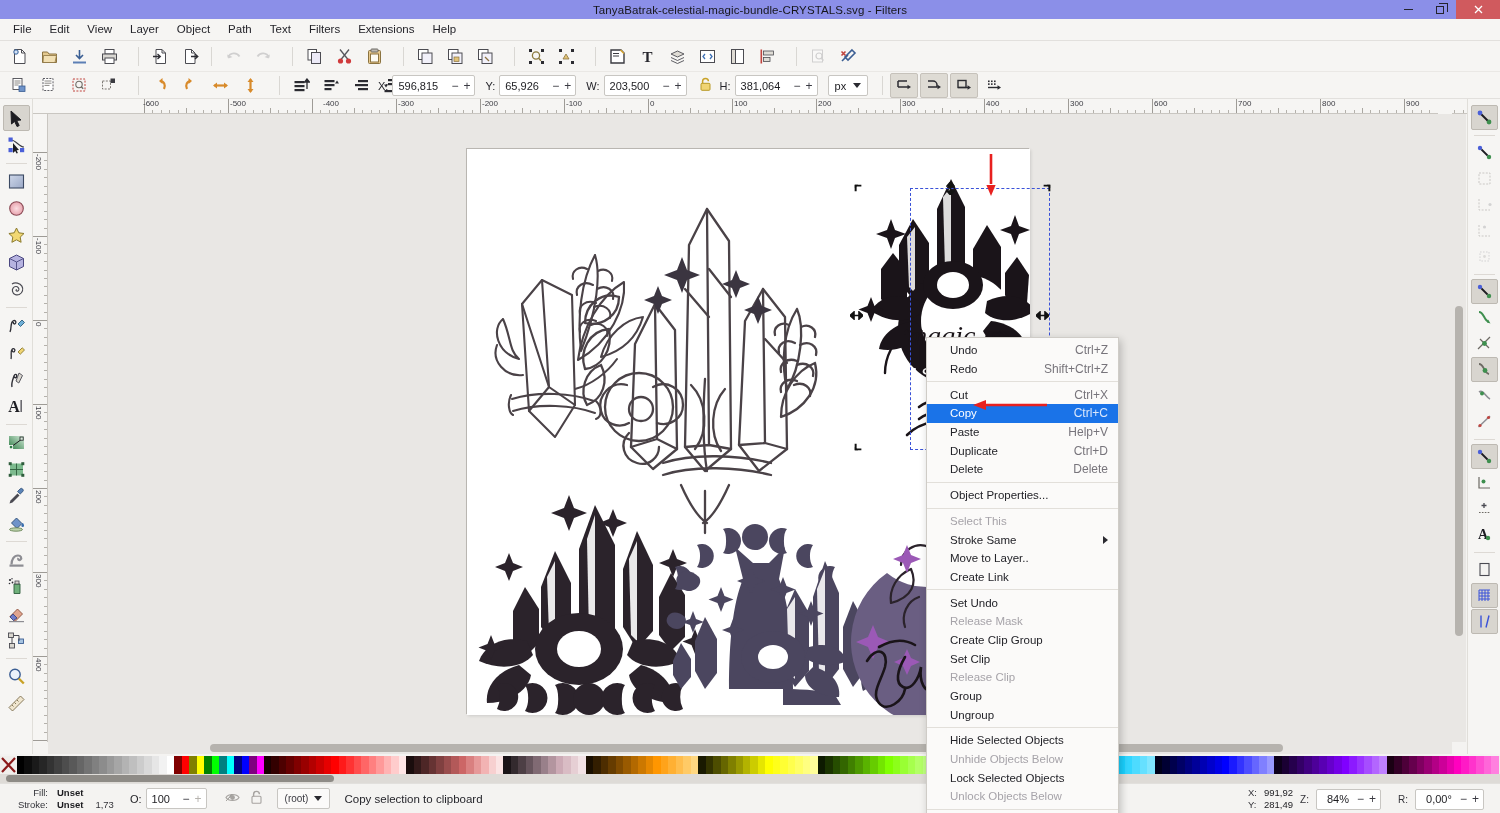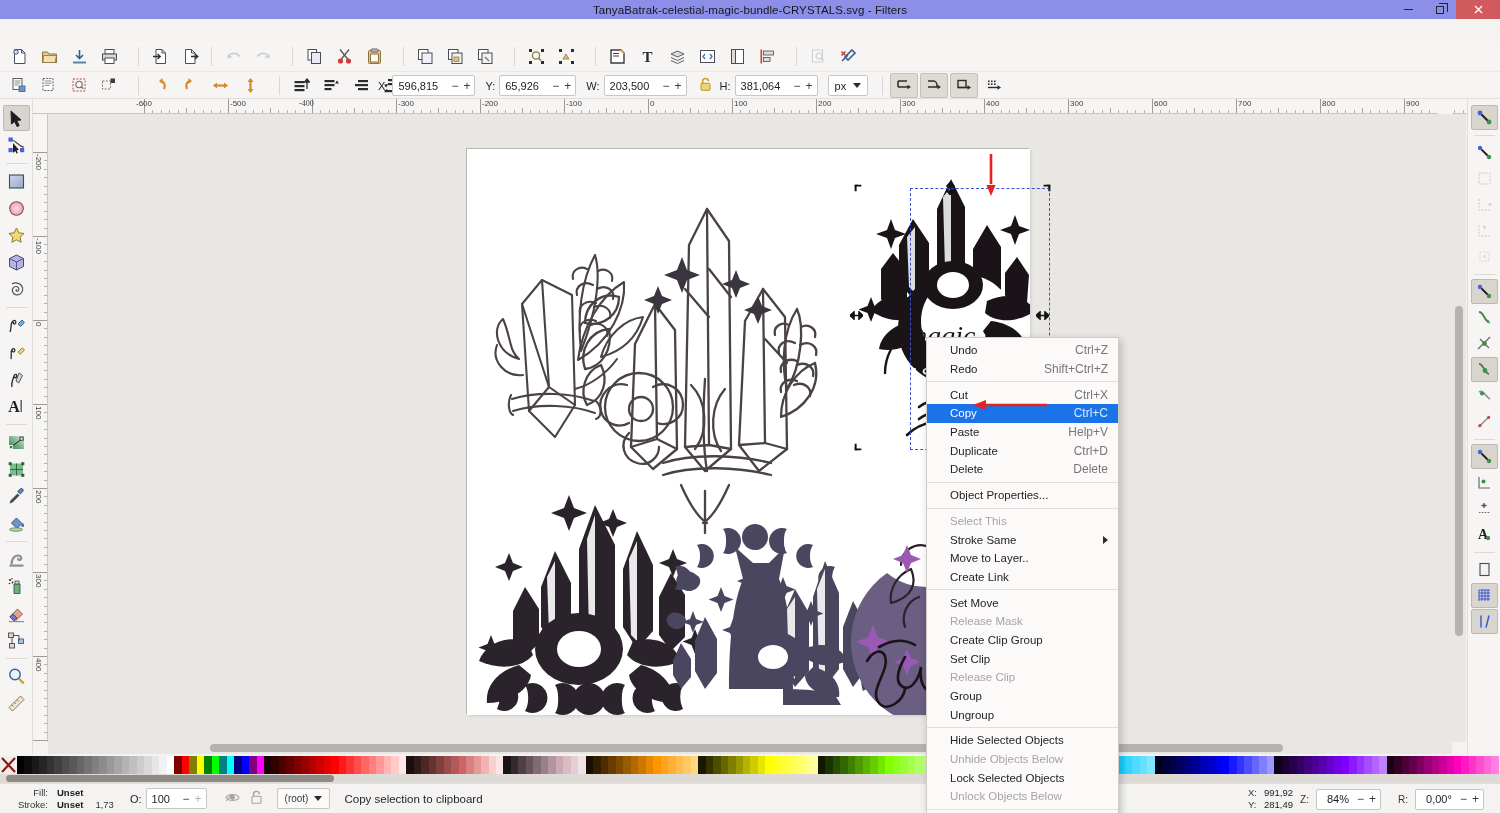--- a/index.html
+++ b/index.html
@@ -288,20 +288,32 @@
           <span class="maxglyph"></span>
         </div>
       <div class="winbtn close">
         <svg width="9" height="9" viewBox="0 0 9 9">
             <path d="M1 1 L8 8 M8 1 L1 8" stroke="#fff" stroke-width="1.3" fill="none"></path>
           </svg>
       </div>
     </div>
   </div>
 
+  <div class="menubar">
+    <div class="mi">File</div>
+    <div class="mi">Edit</div>
+    <div class="mi">View</div>
+    <div class="mi">Layer</div>
+    <div class="mi">Object</div>
+    <div class="mi">Path</div>
+    <div class="mi">Text</div>
+    <div class="mi">Filters</div>
+    <div class="mi">Extensions</div>
+    <div class="mi">Help</div>
+  </div>
 
   <div class="cmdbar">
     <div class="tbtn">
       <svg width="17" height="17" viewBox="0 0 17 17">
           <path d="M3.5 1.5h7l3.5 3.5v10.5h-10.5z" fill="#fefefe" stroke="#4c4c52" stroke-width="1"></path>
           <path d="M10.5 1.5v3.5h3.5" fill="none" stroke="#4c4c52"></path>
           <circle cx="5" cy="4" r="2.3" fill="#7fa6d8" stroke="#3b5f93" stroke-width=".8"></circle>
           <path d="M5 2.6v2.8M3.6 4h2.8" stroke="#fff" stroke-width=".9"></path>
         </svg>
     </div>
@@ -927,21 +939,21 @@
     <div class="snapbtn on">
       <svg width="17" height="17" viewBox="0 0 17 17">
           <path d="M5 2.5v12" stroke="#3a52d8" stroke-width="1.4"></path>
           <path d="M10 14.5l3-12" stroke="#3a52d8" stroke-width="1.4"></path>
         </svg>
     </div>
   </div>
 
   <div class="ruler-h" id="ruler-h">
       <div class="rtick" style="left: 111px;"></div>
-      <div class="rlabel" style="left: 101px;">-600</div>
+      <div class="rlabel" style="left: 108px;">-600</div>
       <div class="rtick minor" style="left: 119.4px;"></div>
       <div class="rtick minor" style="left: 127.8px;"></div>
       <div class="rtick minor" style="left: 136.2px;"></div>
       <div class="rtick minor" style="left: 144.6px;"></div>
       <div class="rtick mid" style="left: 153px;"></div>
       <div class="rtick minor" style="left: 161.4px;"></div>
       <div class="rtick minor" style="left: 169.8px;"></div>
       <div class="rtick minor" style="left: 178.2px;"></div>
       <div class="rtick minor" style="left: 186.6px;"></div>
       <div class="rtick" style="left: 195px;"></div>
@@ -949,21 +961,21 @@
       <div class="rtick minor" style="left: 203.4px;"></div>
       <div class="rtick minor" style="left: 211.8px;"></div>
       <div class="rtick minor" style="left: 220.2px;"></div>
       <div class="rtick minor" style="left: 228.6px;"></div>
       <div class="rtick mid" style="left: 237px;"></div>
       <div class="rtick minor" style="left: 245.4px;"></div>
       <div class="rtick minor" style="left: 253.8px;"></div>
       <div class="rtick minor" style="left: 262.2px;"></div>
       <div class="rtick minor" style="left: 270.6px;"></div>
       <div class="rtick" style="left: 279px;"></div>
-      <div class="rlabel" style="left: 264px; font-family: Liberation Serif, serif;">-400</div>
+      <div class="rlabel" style="left: 288px;">-400</div>
       <div class="rtick minor" style="left: 287.4px;"></div>
       <div class="rtick minor" style="left: 295.8px;"></div>
       <div class="rtick minor" style="left: 304.2px;"></div>
       <div class="rtick minor" style="left: 312.6px;"></div>
       <div class="rtick mid" style="left: 321px;"></div>
       <div class="rtick minor" style="left: 329.4px;"></div>
       <div class="rtick minor" style="left: 337.8px;"></div>
       <div class="rtick minor" style="left: 346.2px;"></div>
       <div class="rtick minor" style="left: 354.6px;"></div>
       <div class="rtick" style="left: 363px;"></div>
@@ -1484,21 +1496,21 @@
         <span class="submark"></span>
       </div>
       <div class="ctxitem">
         <span>Move to Layer..</span>
       </div>
       <div class="ctxitem">
         <span>Create Link</span>
       </div>
       <div class="ctxsep"></div>
       <div class="ctxitem">
-        <span>Set Move</span>
+        <span>Set Undo</span>
       </div>
       <div class="ctxitem dim">
         <span>Release Mask</span>
       </div>
       <div class="ctxitem">
         <span>Create Clip Group</span>
       </div>
       <div class="ctxitem">
         <span>Set Clip</span>
       </div>

